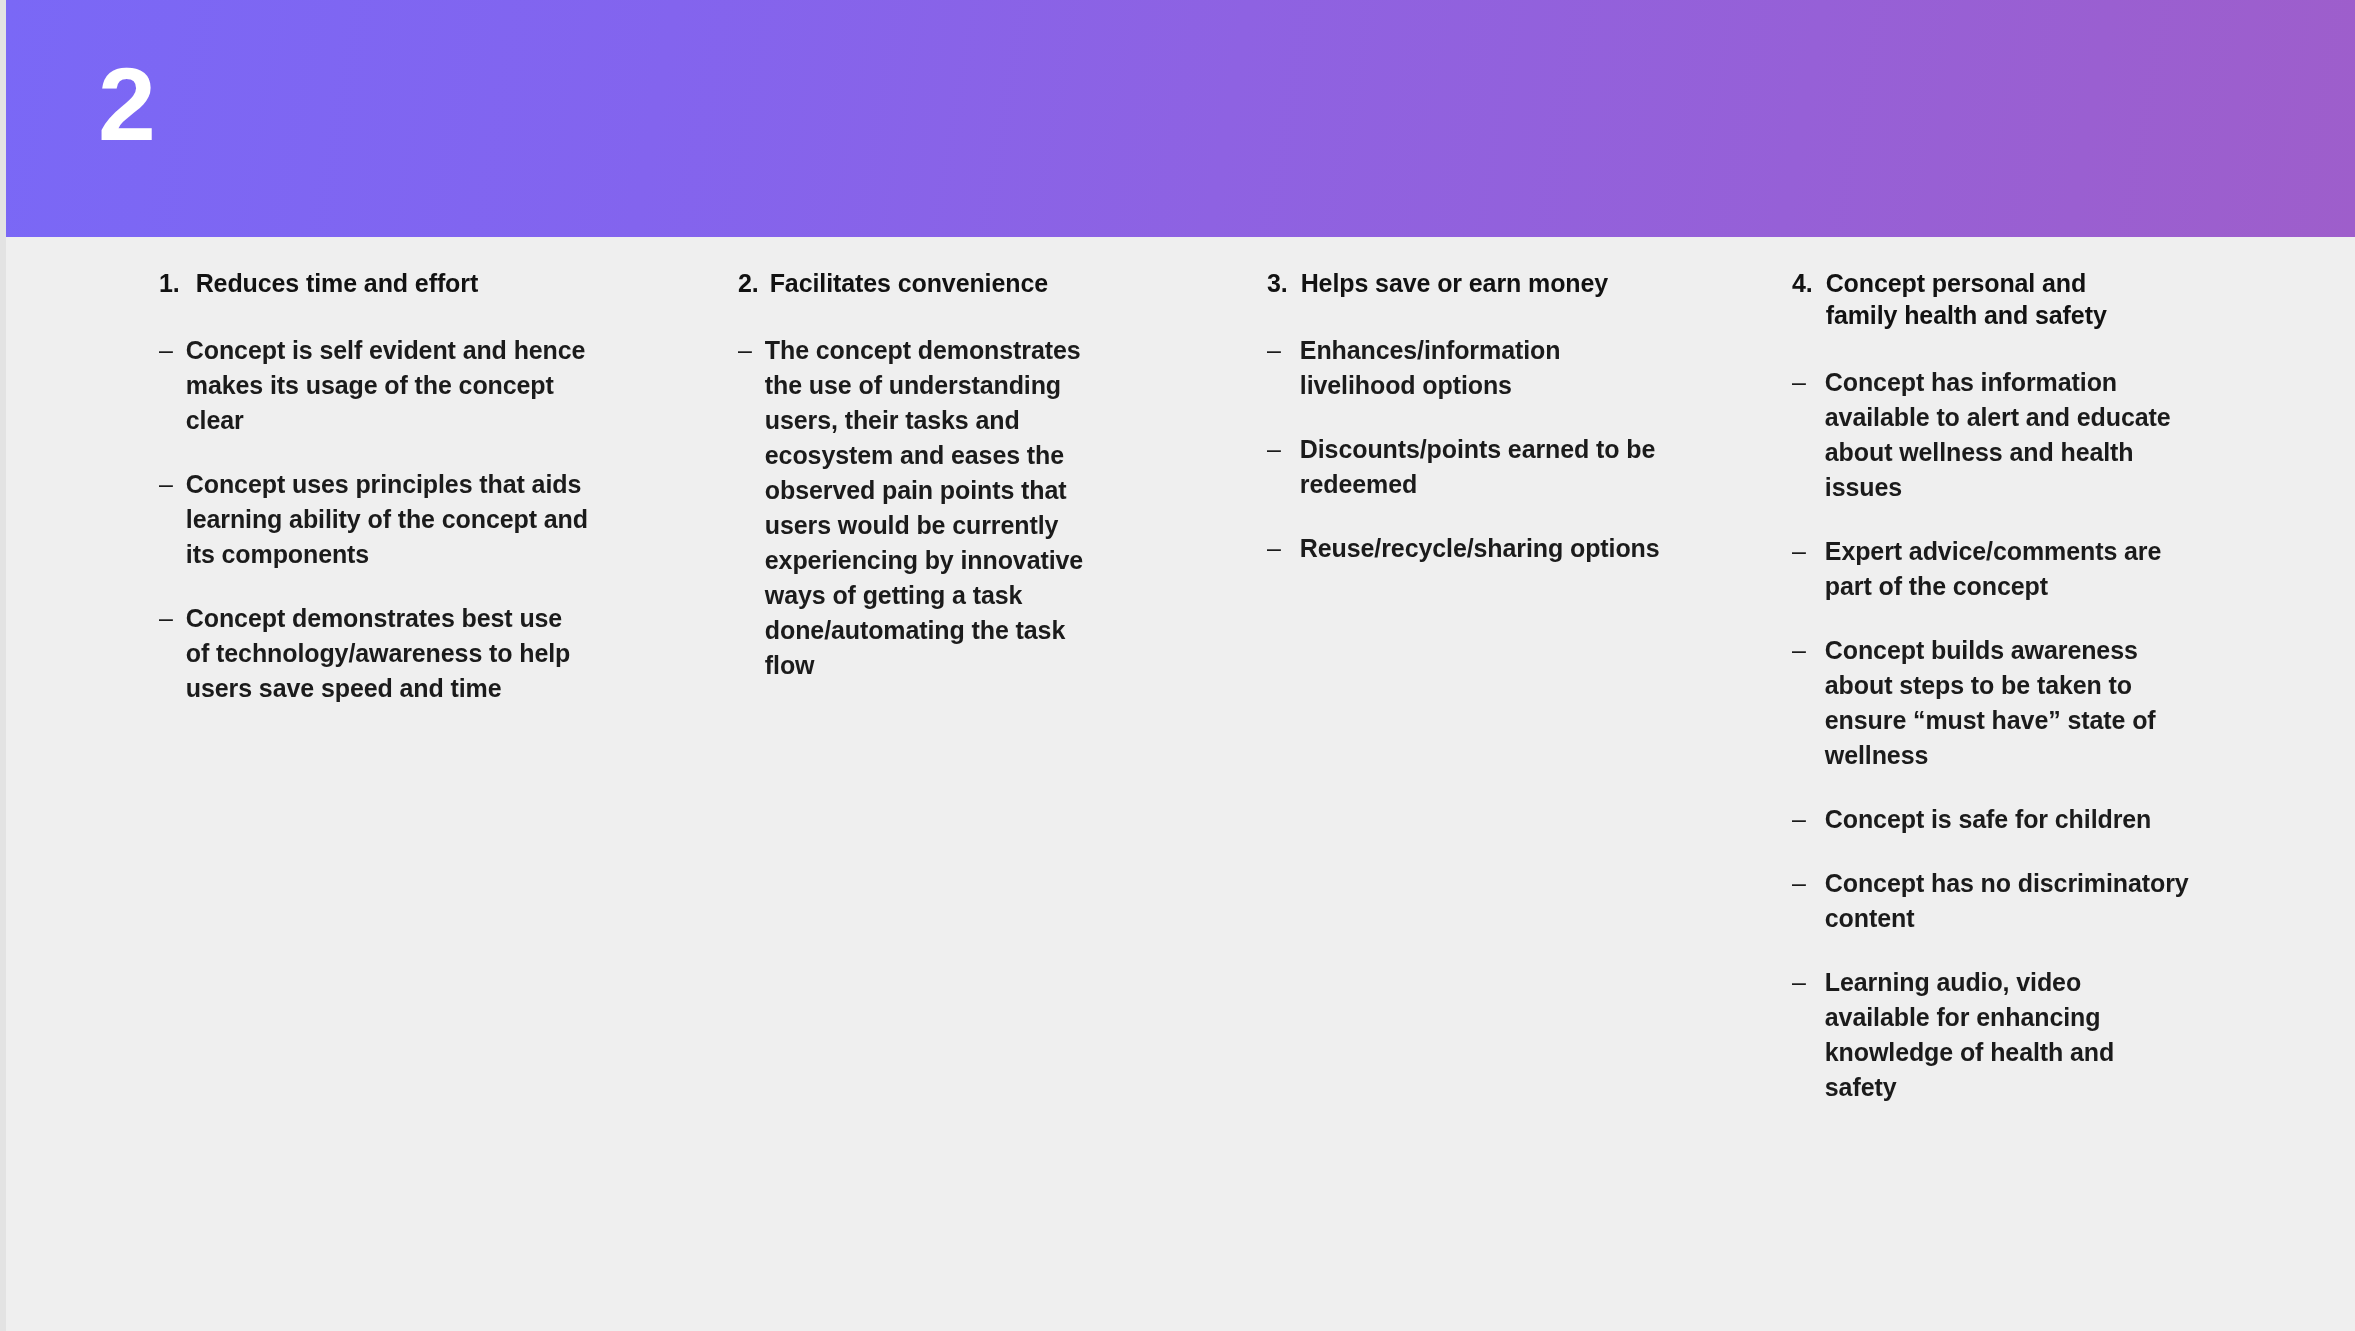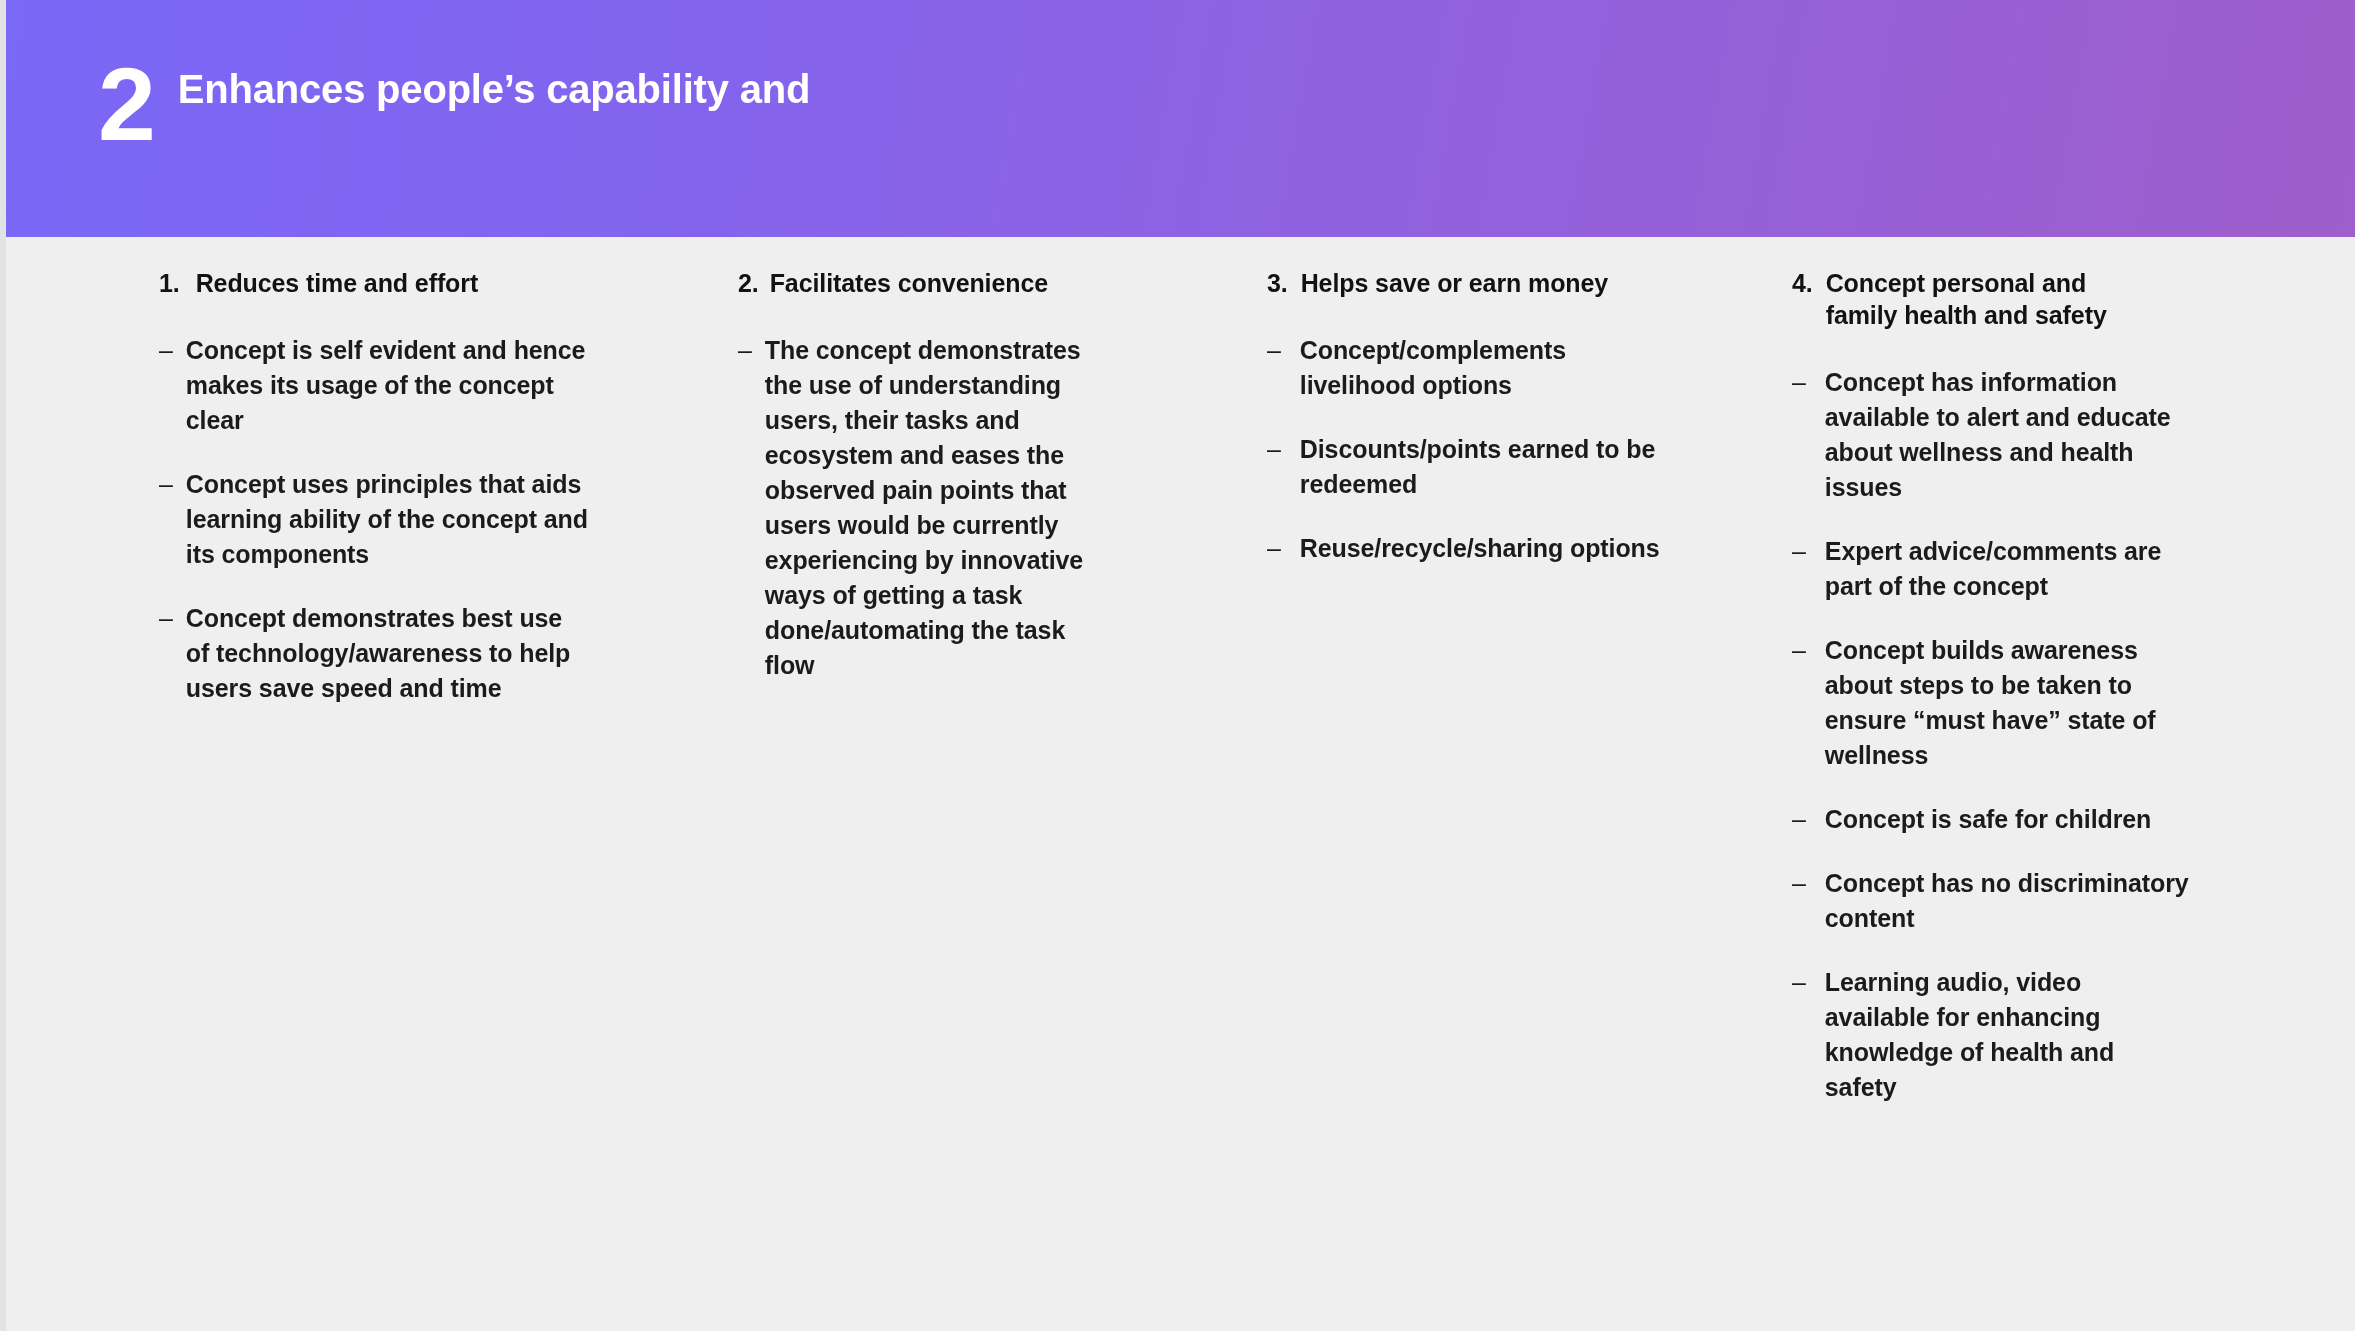--- a/index.html
+++ b/index.html
@@ -118,21 +118,20 @@
 </style>
 </head>
 <body>
 
 <div id="page">
 
   <div id="header">
     <div id="header-inner">
       <div class="big-number">2</div>
       <div class="header-title">
-        <span class="line">Enhances people’s capability and</span>
       </div>
     </div>
   </div>
 
   <div id="columns">
 
     <div class="column col-1">
       <div class="col-header">
         <span class="num">1.</span>
         <span class="htext">
@@ -168,21 +167,21 @@
 
     <div class="column col-3">
       <div class="col-header">
         <span class="num">3.</span>
         <span class="htext">
           <span class="line">Helps save or earn money</span>
         </span>
       </div>
       <div class="bullet">
         <span class="dash">–</span>
-        <span class="btext">Concept/complements livelihood options</span>
+        <span class="btext">Enhances/information livelihood options</span>
       </div>
       <div class="bullet">
         <span class="dash">–</span>
         <span class="btext">Discounts/points earned to be redeemed</span>
       </div>
       <div class="bullet">
         <span class="dash">–</span>
         <span class="btext">Reuse/recycle/sharing options</span>
       </div>
     </div>

